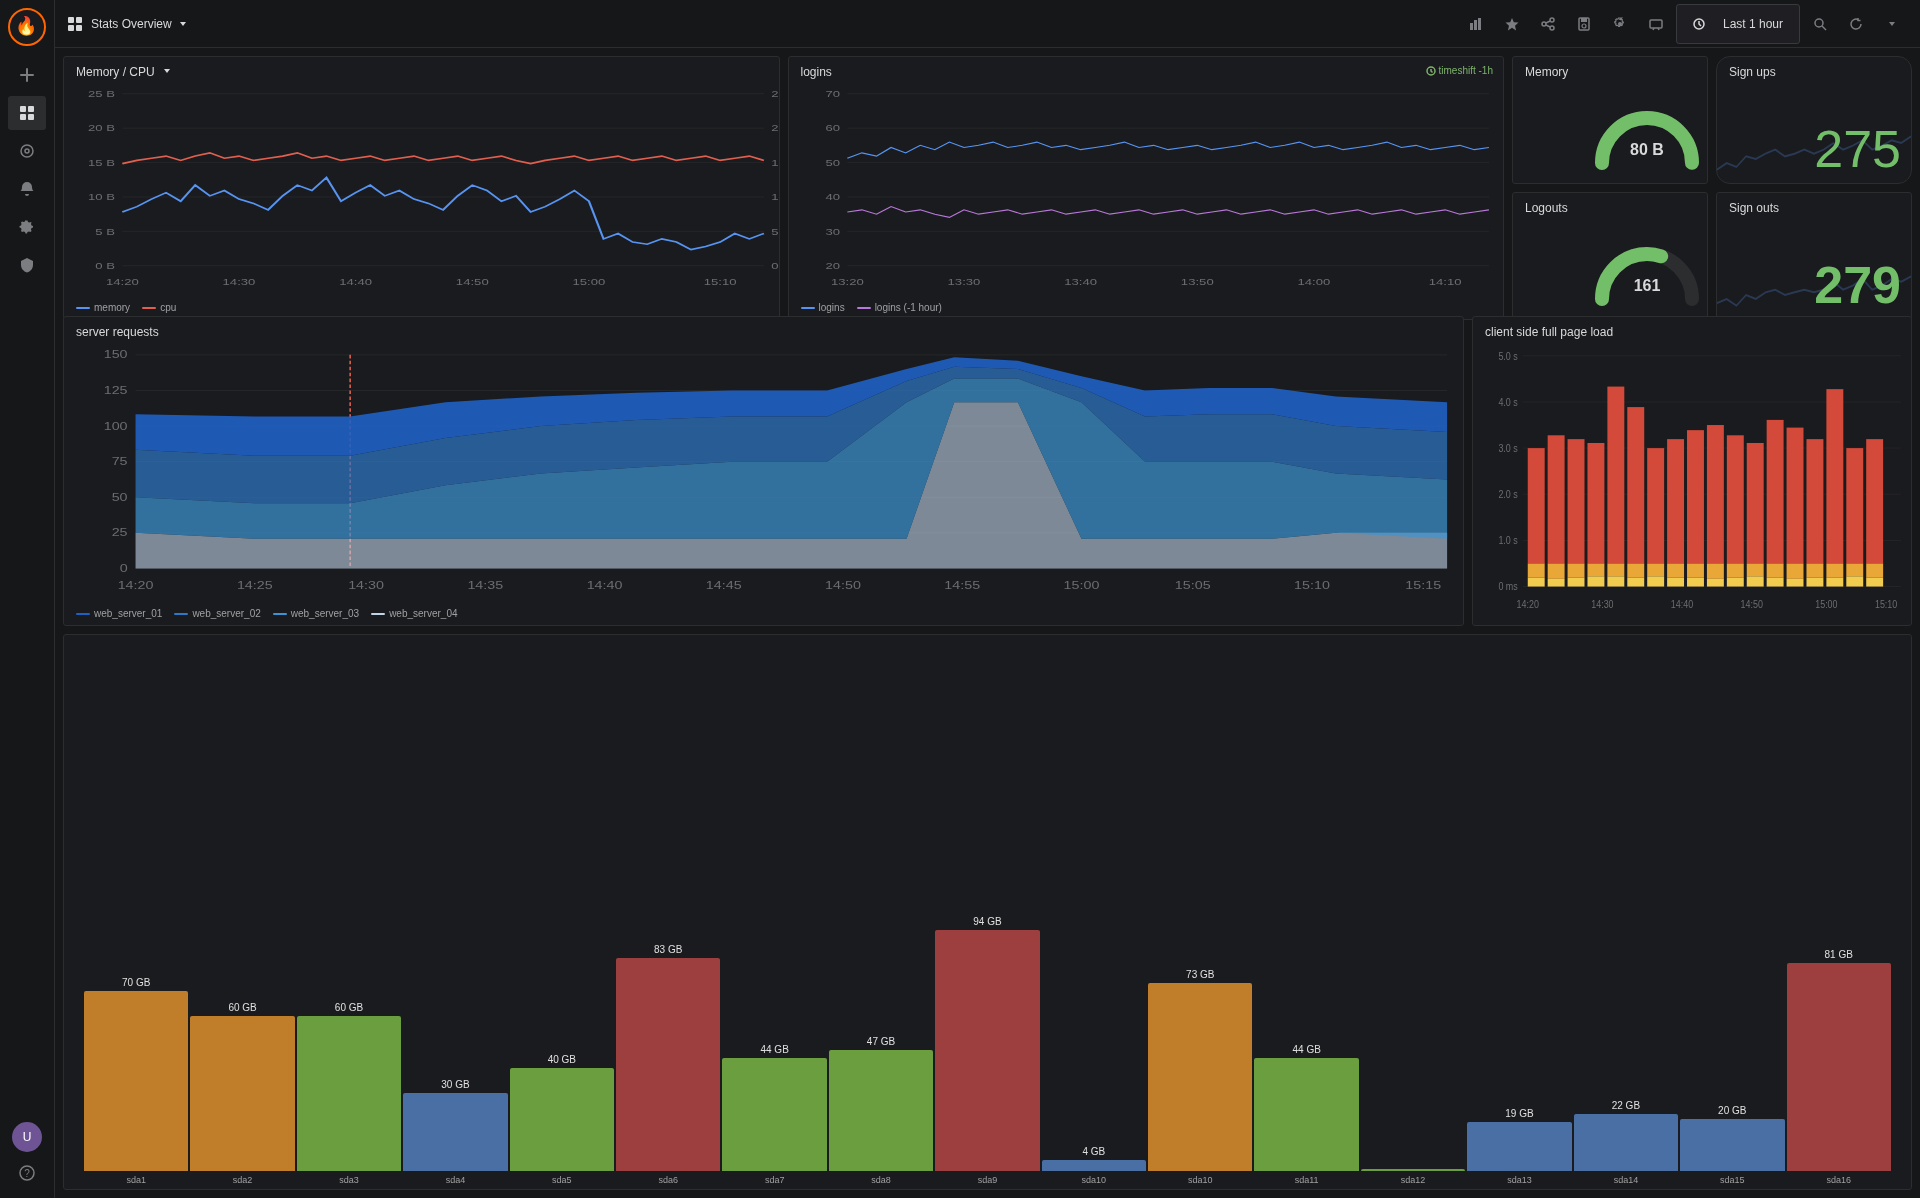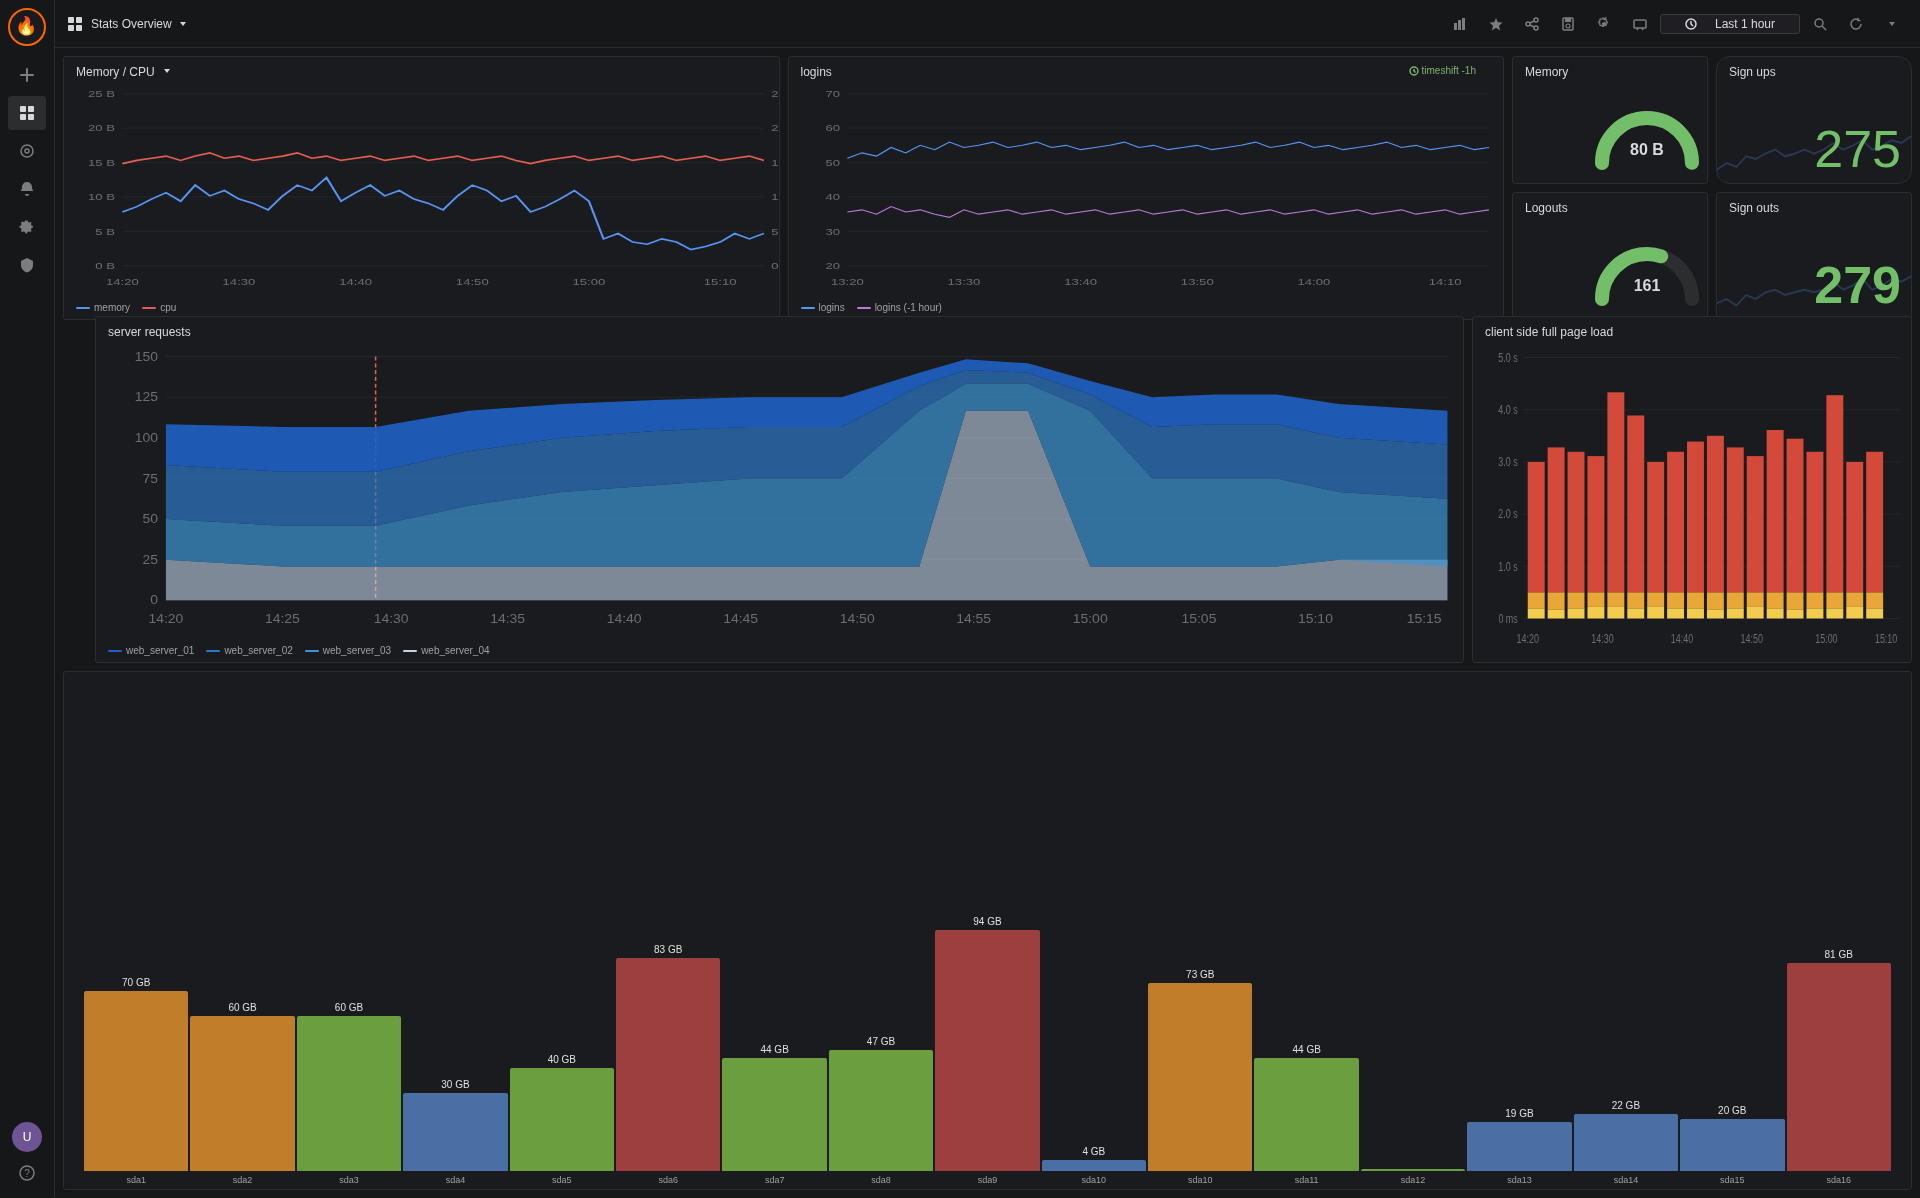--- a/index.html
+++ b/index.html
@@ -102,22 +102,22 @@
       align-items: center;
       justify-content: center;
       border-radius: 3px;
       cursor: pointer;
       color: #7b7d80;
       font-size: 14px;
       background: transparent;
       border: none;
     }
     .time-range-btn {
-      height: 20px;
-      padding: 0 24px;
+      height: 40px;
+      padding: 0 16px;
       background: #1f1f23;
       border: 1px solid #383a3d;
       border-radius: 3px;
       color: #d8d9da;
       display: flex;
       align-items: center;
       gap: 18px;
       cursor: pointer;
       font-size: 12px;
     }
@@ -138,22 +138,21 @@
       grid-template-columns: 1fr 1fr 400px;
       gap: 8px;
       height: 252px;
     }
 
     
     .row2 {
       display: grid;
       grid-template-columns: 1fr 440px;
       gap: 8px;
-      height: 347px;
-      margin-left: 32px;
+      height: 310px;
     }
 
     
     .row3 {
       background: #1a1b1e;
       border: 1px solid #2c2d2f;
       border-radius: 3px;
       flex: 1;
       min-height: 260px;
     }
@@ -222,21 +221,21 @@
     .legend-dot {
       width: 14px;
       height: 2px;
       border-radius: 1px;
     }
 
     
     .timeshift-badge {
       position: absolute;
       top: 8px;
-      right: 27px;
+      right: 10px;
       font-size: 10px;
       color: #7eb26d;
       display: flex;
       align-items: center;
       gap: 3px;
     }
     .disk-bar-group {
       display: flex;
       flex-direction: column;
       align-items: center;

